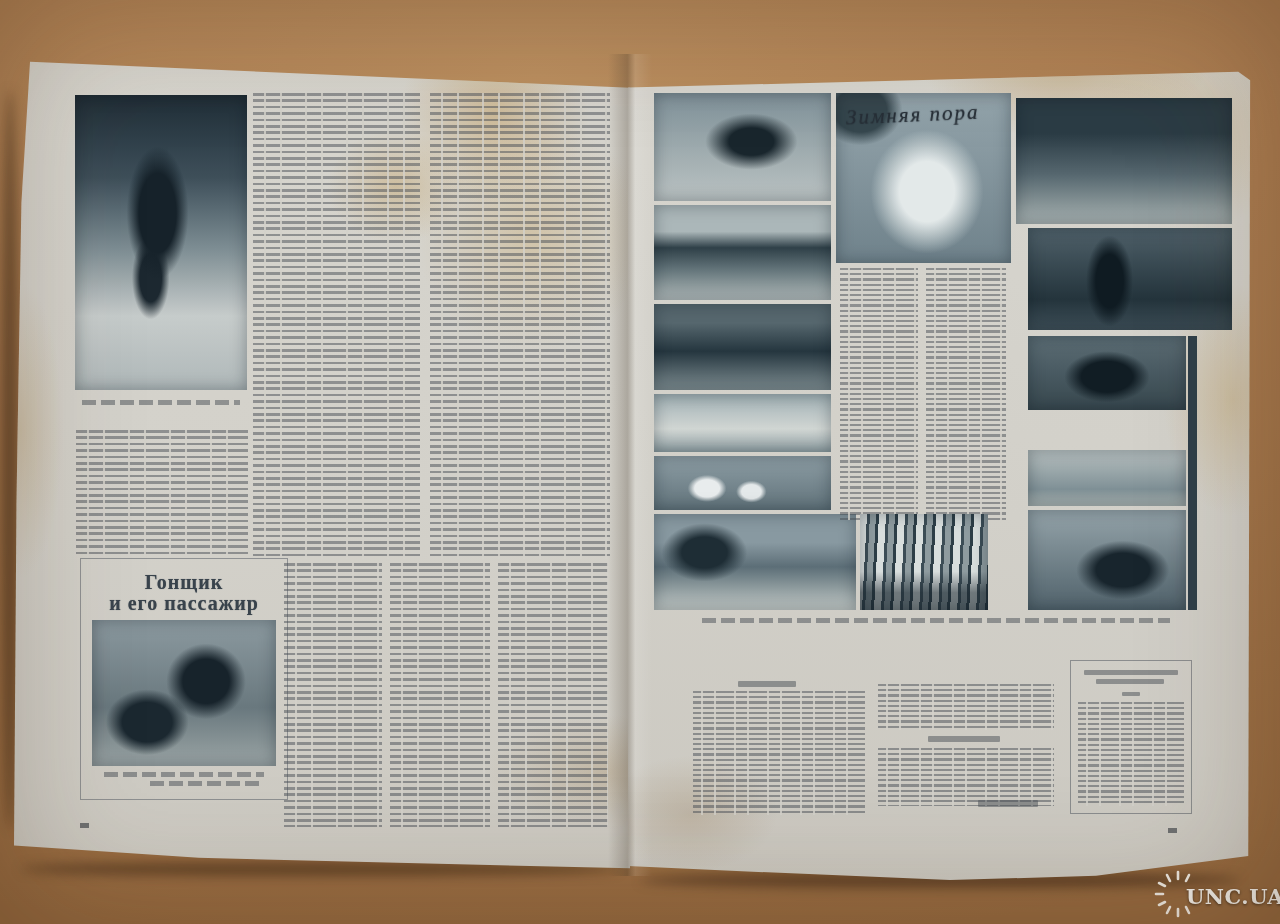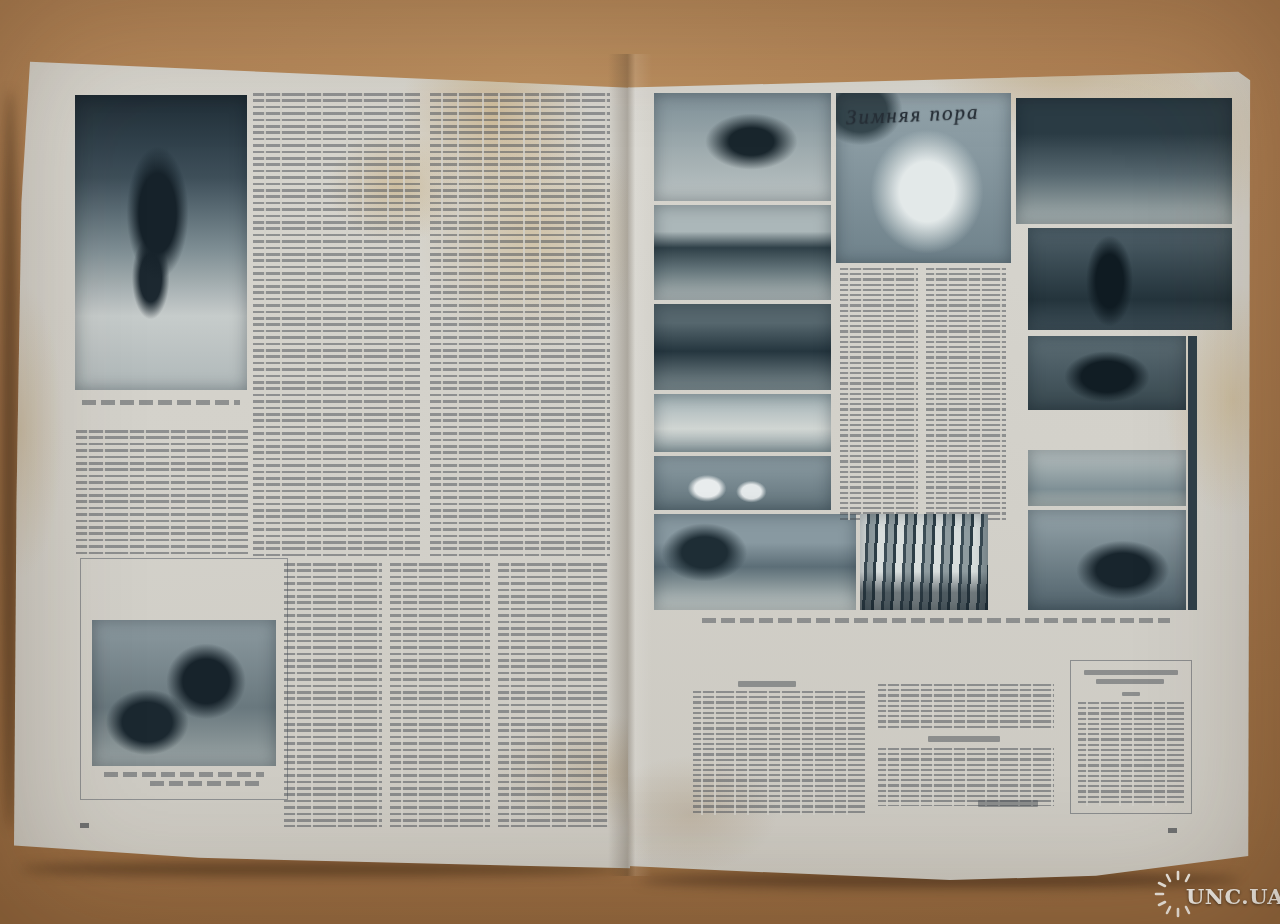--- a/index.html
+++ b/index.html
@@ -132,20 +132,24 @@
   <div class="fold"></div>
 
   <div class="ph" id="phSki" style="left:75px; top:95px; width:172px; height:295px;"></div>
   <div class="cap" style="left:82px; top:400px; width:158px;"></div>
 
   <div class="ftx" style="left:253px; top:93px; width:167px; height:466px;"></div>
   <div class="ftx" style="left:430px; top:93px; width:180px; height:466px;"></div>
   <div class="ftx" style="left:76px; top:430px; width:172px; height:126px;"></div>
 
   <div class="racer-box"></div>
+  <div class="racer-title">
+    <span>Гонщик</span><br>
+    <span>и его пассажир</span>
+  </div>
   <div class="ph" id="phMoto" style="left:92px; top:620px; width:184px; height:146px;"></div>
   <div class="cap" style="left:104px; top:772px; width:160px;"></div>
   <div class="cap" style="left:150px; top:781px; width:112px;"></div>
 
   <div class="ftx" style="left:284px; top:563px; width:98px; height:264px;"></div>
   <div class="ftx" style="left:390px; top:563px; width:100px; height:264px;"></div>
   <div class="ftx" style="left:498px; top:563px; width:110px; height:264px;"></div>
 
   <div class="mark" style="left:80px; top:823px;"></div>
 

